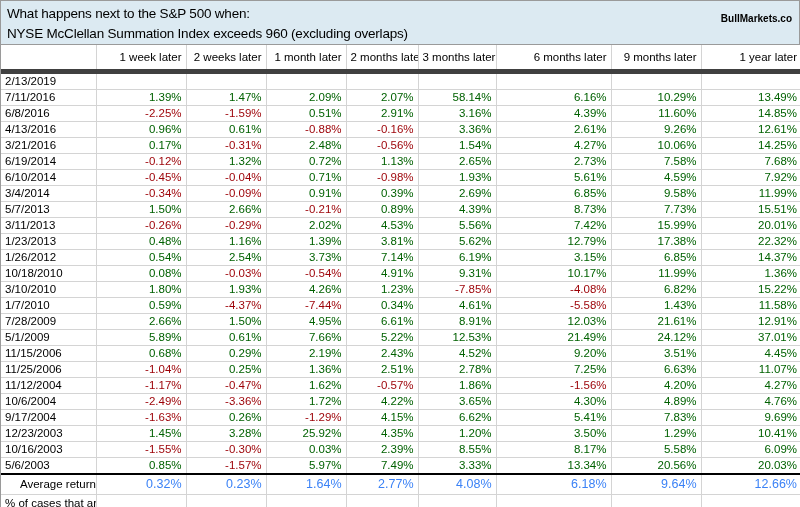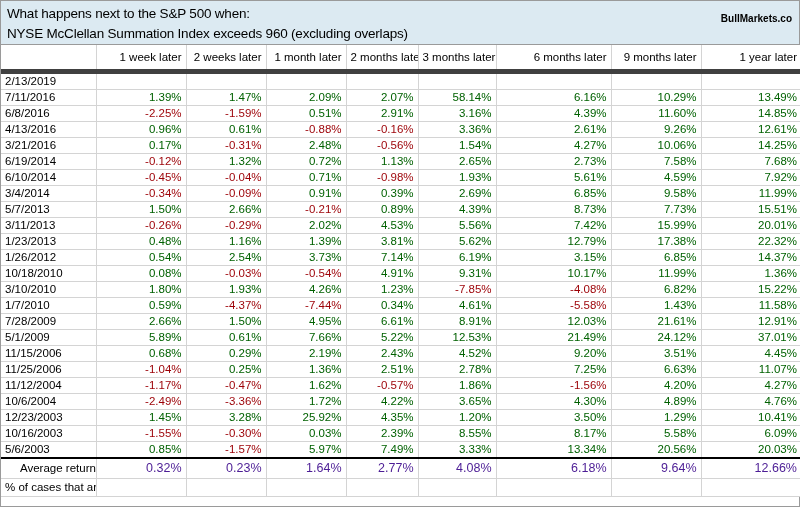--- a/index.html
+++ b/index.html
@@ -82,21 +82,21 @@
   tr.sumtop td { border-top: 2px solid #000000; }
   td.sumlabel {
     background: #ffffff;
     color: #000000;
     text-align: left;
     font-weight: normal;
     border-right: 1px solid #7f7f7f;
   }
   td.sumval {
     background: #FFFF00;
-    color: #4c1d95;
+    color: #3b82f6;
     text-align: right;
     font-weight: bold;
     font-size: 12.5px;
     border-right: none;
     border-bottom: none;
     margin-top: 22px;
   }
   tr.sumrow td { height: 19px; line-height: 19px; padding-left: 19px; }
   tr.pctrow td { height: 17px; line-height: 17px; }
   td.yellowpad { background:#FFFF00; border-right:none; border-bottom:none;}
@@ -364,20 +364,31 @@
           <td class="num neg">-2.49%</td>
           <td class="num neg">-3.36%</td>
           <td class="num pos">1.72%</td>
           <td class="num pos">4.22%</td>
           <td class="num pos">3.65%</td>
           <td class="num pos">4.30%</td>
           <td class="num pos">4.89%</td>
           <td class="num pos lastcol">4.76%</td>
         </tr>
         <tr>
+          <td class="datecell">9/17/2004</td>
+          <td class="num neg">-1.63%</td>
+          <td class="num pos">0.26%</td>
+          <td class="num neg">-1.29%</td>
+          <td class="num pos">4.15%</td>
+          <td class="num pos">6.62%</td>
+          <td class="num pos">5.41%</td>
+          <td class="num pos">7.83%</td>
+          <td class="num pos lastcol">9.69%</td>
+        </tr>
+        <tr>
           <td class="datecell">12/23/2003</td>
           <td class="num pos">1.45%</td>
           <td class="num pos">3.28%</td>
           <td class="num pos">25.92%</td>
           <td class="num pos">4.35%</td>
           <td class="num pos">1.20%</td>
           <td class="num pos">3.50%</td>
           <td class="num pos">1.29%</td>
           <td class="num pos lastcol">10.41%</td>
         </tr>

